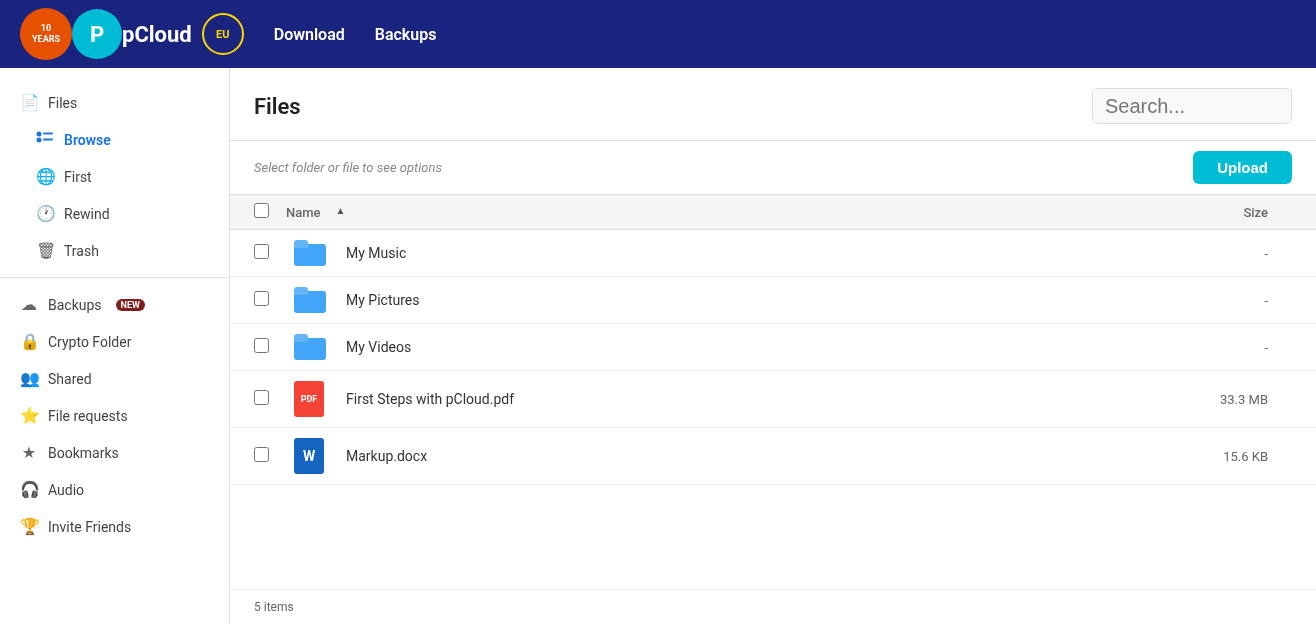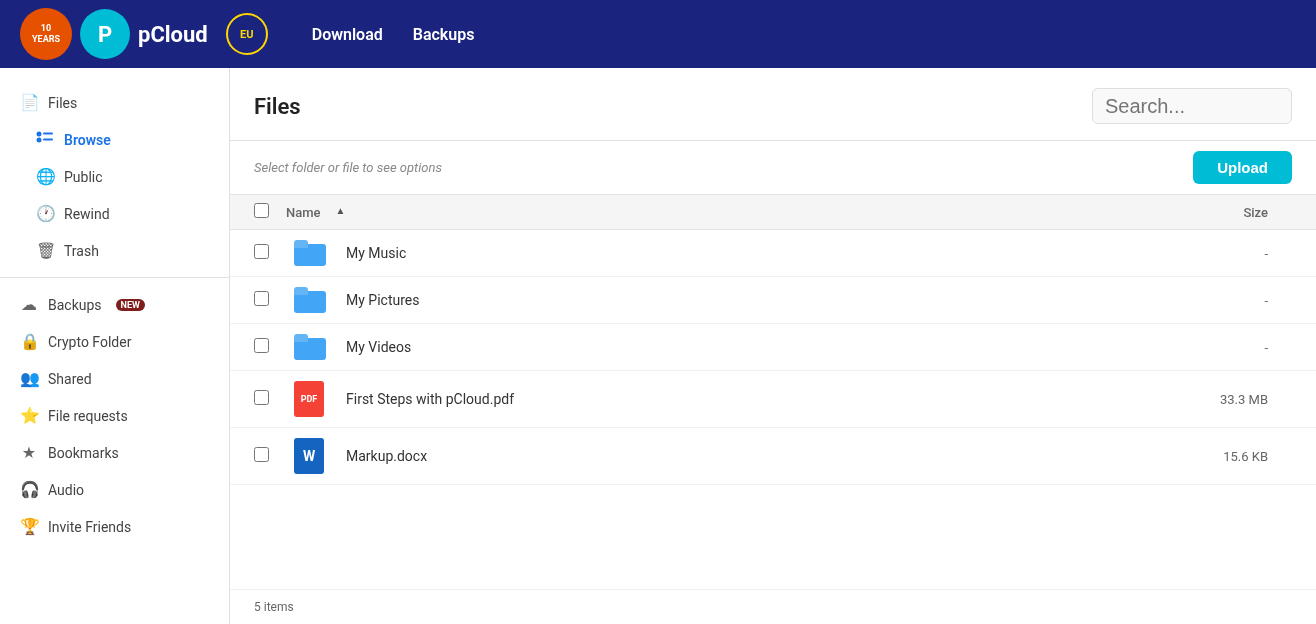--- a/index.html
+++ b/index.html
@@ -10,21 +10,21 @@
       background: #1a237e;
       height: 68px;
       display: flex;
       align-items: center;
       padding: 0 20px;
       gap: 20px;
     }
     .header-logo {
       display: flex;
       align-items: center;
-      gap: 8px;
+      gap: 0;
       justify-content: flex-end;
     }
     .years-badge {
       width: 52px;
       height: 52px;
       border-radius: 50%;
       background: #e65100;
       display: flex;
       align-items: center;
       justify-content: center;
@@ -61,21 +61,21 @@
       justify-content: center;
       color: #ffd600;
       font-size: 11px;
       font-weight: bold;
       margin-left: 10px;
     }
     .header-nav {
       display: flex;
       align-items: center;
       gap: 30px;
-      margin-left: 24px;
+      margin-left: 10px;
     }
     .header-nav a {
       color: white;
       text-decoration: none;
       font-size: 16px;
       font-weight: 600;
     }
 
     
     .layout {
@@ -304,21 +304,21 @@
           <circle cx="3" cy="3" r="2.5" fill="#1a73e8"></circle>
           <rect x="7" y="1.5" width="10" height="2" rx="1" fill="#1a73e8"></rect>
           <circle cx="3" cy="9" r="2.5" fill="#1a73e8"></circle>
           <rect x="7" y="7.5" width="10" height="2" rx="1" fill="#1a73e8"></rect>
         </svg>
       </span>
       <span>Browse</span>
     </div>
     <div class="sidebar-item" style="padding-left:36px;">
       <span class="icon">🌐</span>
-      <span>Public</span>
+      <span>First</span>
     </div>
     <div class="sidebar-item" style="padding-left:36px;">
       <span class="icon">🕐</span>
       <span>Rewind</span>
     </div>
     <div class="sidebar-item" style="padding-left:36px;">
       <span class="icon">🗑</span>
       <span>Trash</span>
     </div>
     <div class="sidebar-divider"></div>

